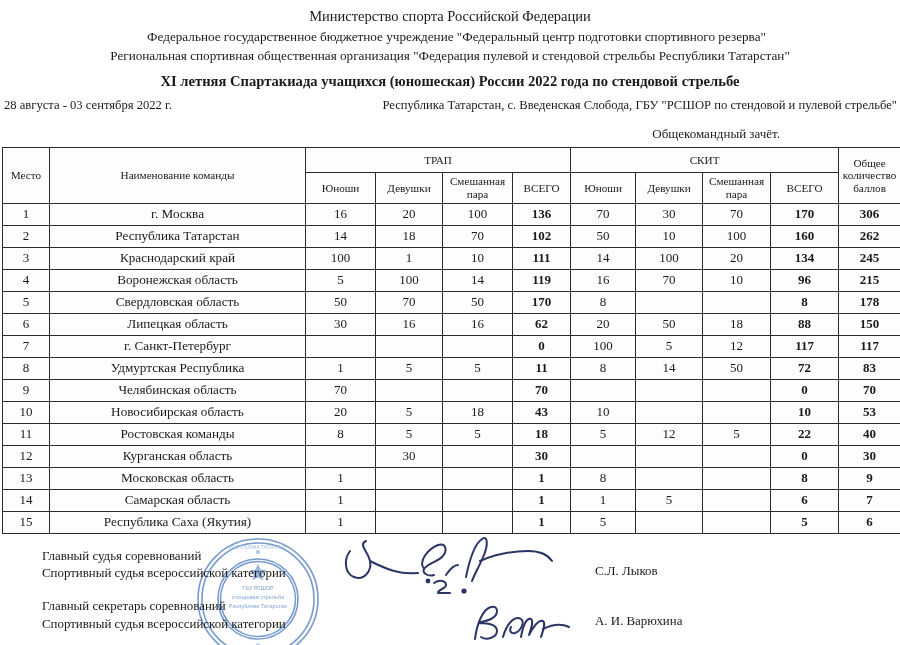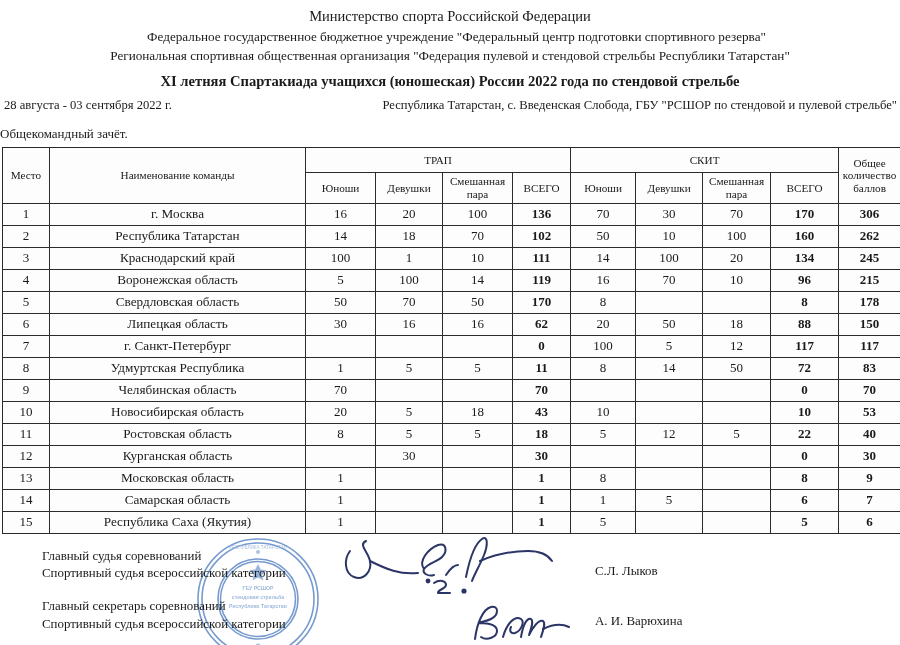--- a/index.html
+++ b/index.html
@@ -54,21 +54,21 @@
     margin-top: 6px;
     padding: 0 3px 0 4px;
   }
   .daterow .dates { white-space: nowrap; }
   .daterow .venue {
     margin-left: auto;
     white-space: nowrap;
   }
 
   .subtitle {
-    text-align: left;
+    text-align: right;
     font-size: 13px;
     margin-top: 13px;
     margin-bottom: 5px;
     padding-right: 120px;
   }
 
   
   table.results {
     border-collapse: collapse;
     width: 896px;
@@ -353,21 +353,21 @@
           <td class="num">18</td>
           <td class="sum">43</td>
           <td class="num">10</td>
           <td class="num"></td>
           <td class="num"></td>
           <td class="sum">10</td>
           <td class="grand">53</td>
         </tr>
         <tr>
           <td class="place">11</td>
-          <td class="team">Ростовская область</td>
+          <td class="team">Ростовская команды</td>
           <td class="num">8</td>
           <td class="num">5</td>
           <td class="num">5</td>
           <td class="sum">18</td>
           <td class="num">5</td>
           <td class="num">12</td>
           <td class="num">5</td>
           <td class="sum">22</td>
           <td class="grand">40</td>
         </tr>

